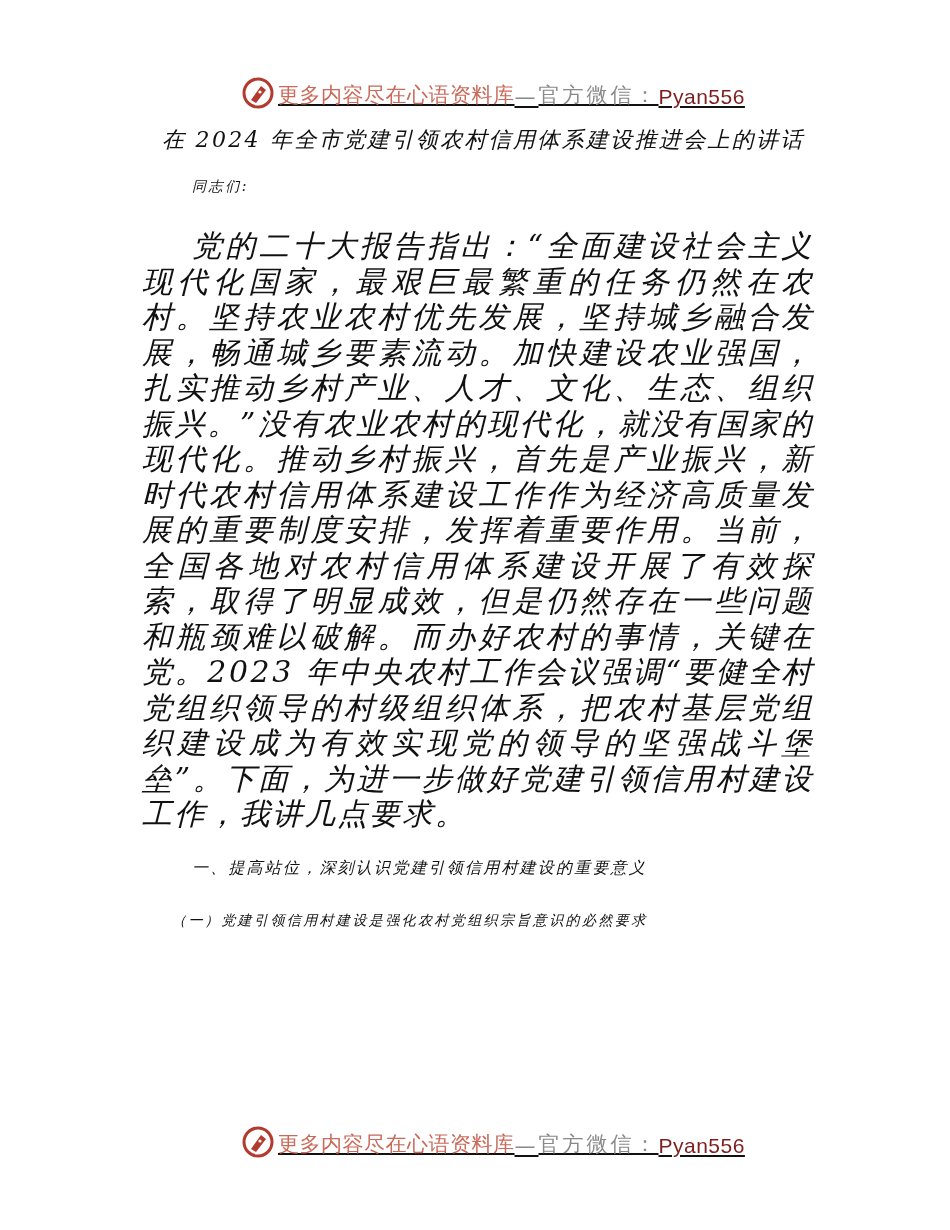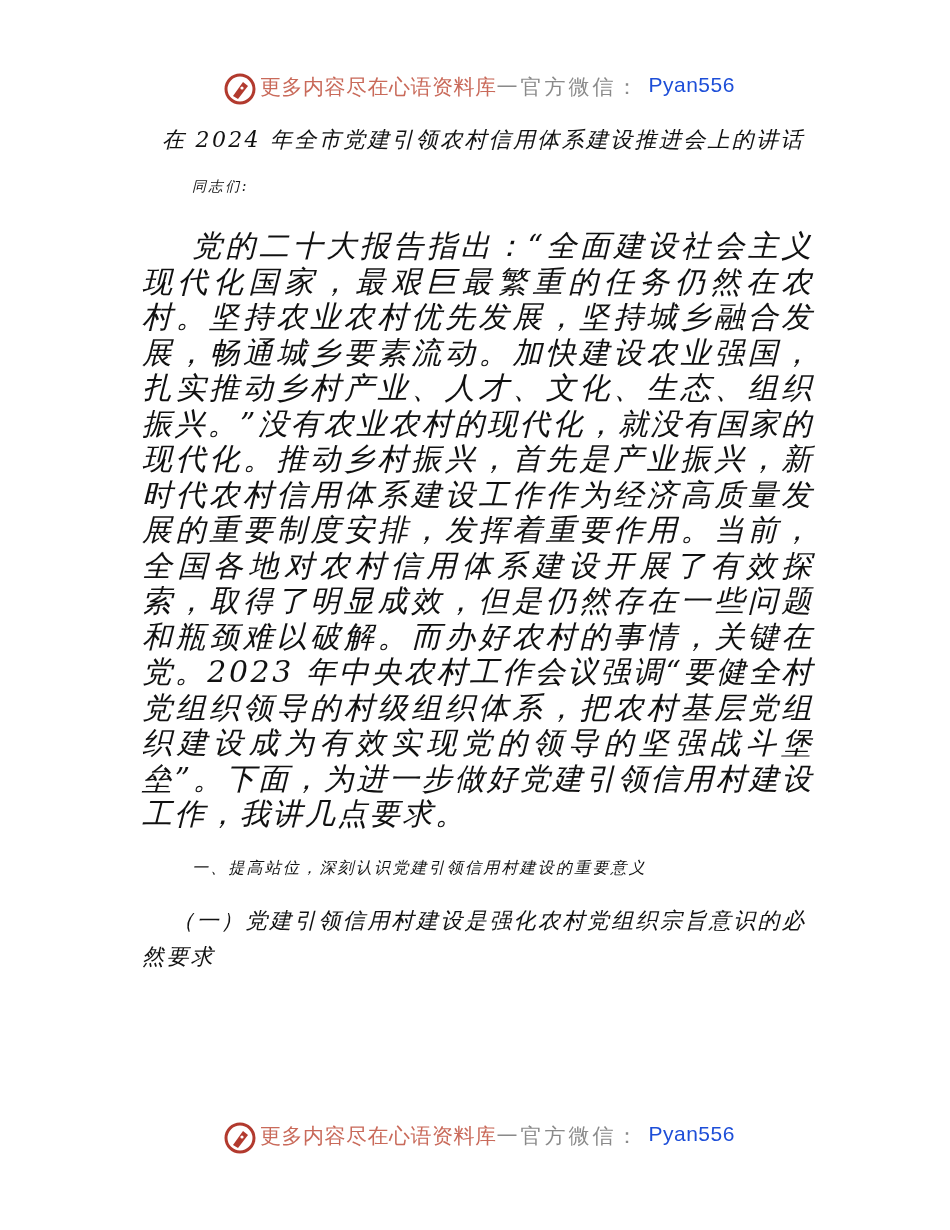--- a/index.html
+++ b/index.html
@@ -10,40 +10,41 @@
     body {
       width: 950px;
       height: 1230px;
       position: relative;
       overflow: hidden;
       font-family: "DejaVu Serif", "Liberation Serif", serif;
       color: #111111;
     }
     .watermark {
       position: absolute;
-      left: 224px;
+      left: 242px;
       width: 480px;
       height: 36px;
       display: flex;
-      align-items: flex-start;
+      align-items: flex-end;
       font-family: "DejaVu Sans", "Liberation Sans", sans-serif;
       font-size: 21px;
       white-space: nowrap;
+      text-decoration: underline;
     }
     .watermark.top { top: 73px; }
     .watermark.bottom { top: 1122px; }
     .wm-logo {
       width: 32px;
       height: 32px;
       margin-right: 4px;
       flex: 0 0 32px;
     }
     .wm-red { color: #c96a5a; letter-spacing: 0.5px; }
     .wm-gray { color: #8a8a8a; letter-spacing: 3px; }
-    .wm-id { color: #1d4ed8; font-family: "Liberation Sans", sans-serif; letter-spacing: 0.5px; margin-left: 8px; }
+    .wm-id { color: #7f1d1d; font-family: "Liberation Sans", sans-serif; letter-spacing: 0.5px; }
 
     .page {
       position: absolute;
       left: 142px;
       top: 120px;
       width: 672px;
       font-style: italic;
     }
     .title {
       margin: 0;
@@ -72,21 +73,21 @@
     p.heading {
       margin: 18px 0 0 0;
       font-size: 16px;
       line-height: 35.5px;
       text-indent: 50px;
       letter-spacing: 2.2px;
       white-space: nowrap;
     }
     p.subheading {
       margin: 18px 0 0 0;
-      font-size: 22px;
+      font-size: 14px;
       line-height: 35.5px;
       text-indent: 30px;
       letter-spacing: 2.4px;
     }
   </style>
 </head>
 <body>
 
 <div class="watermark top">
   <svg class="wm-logo" viewBox="0 0 32 32">

